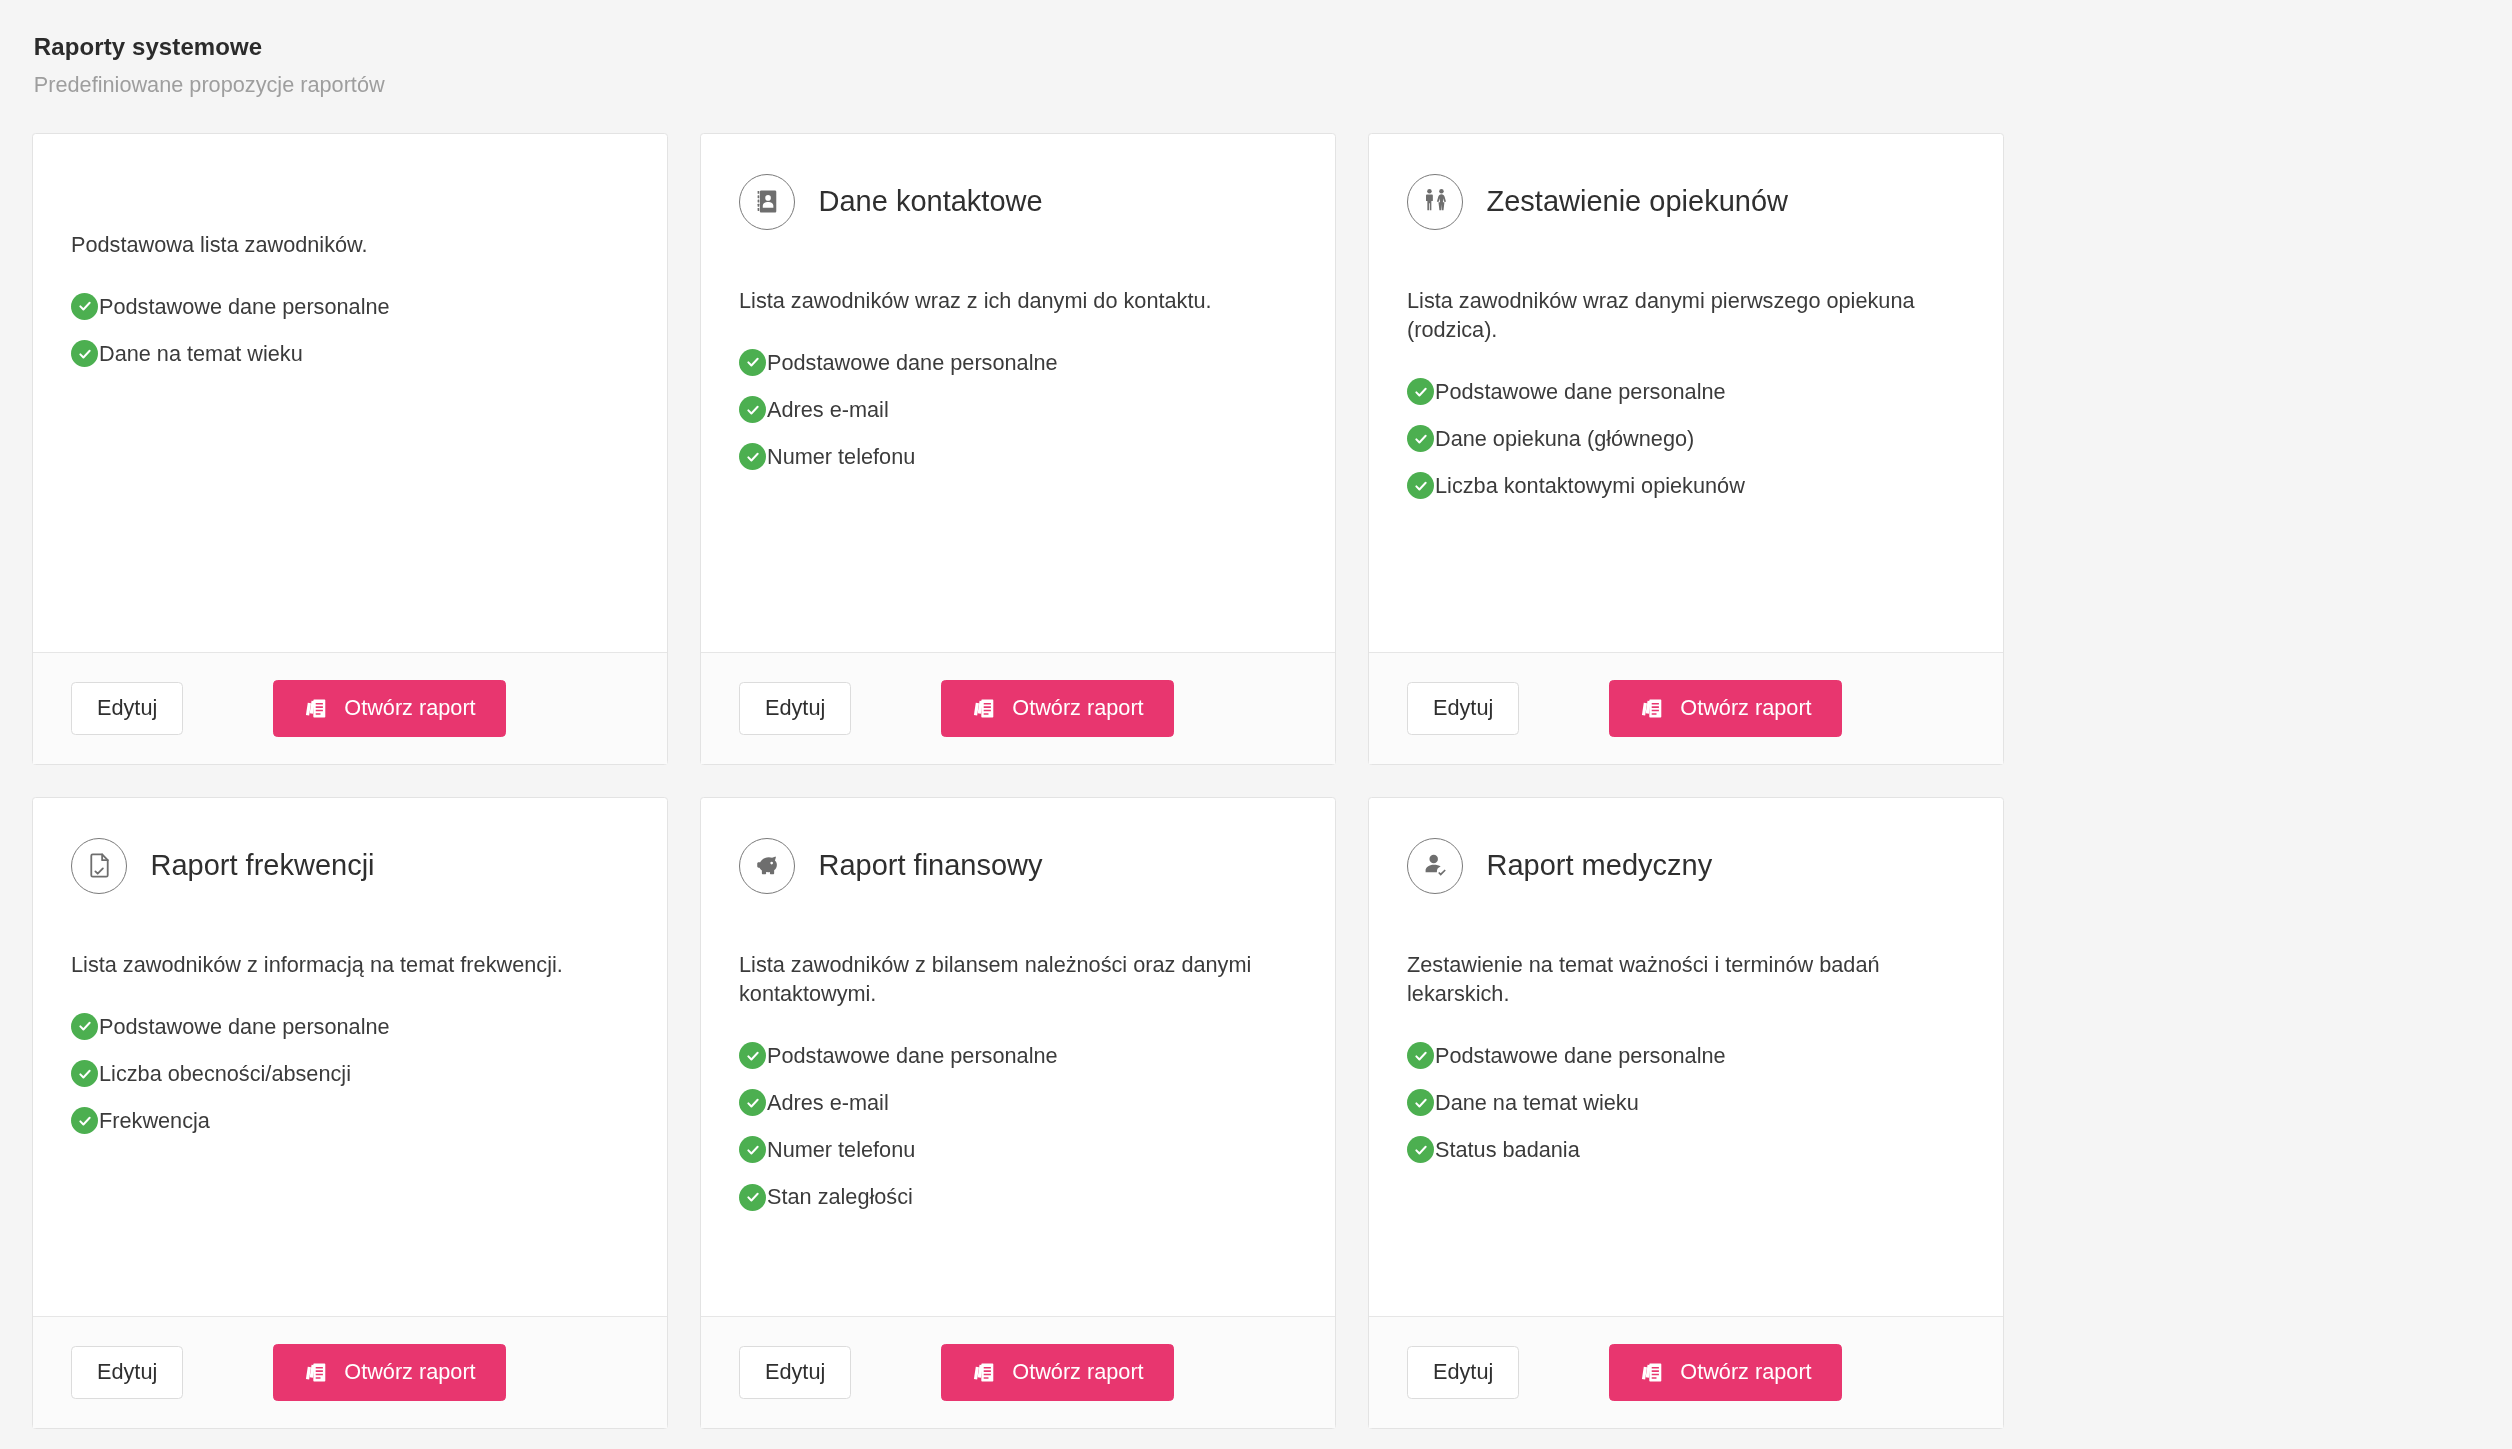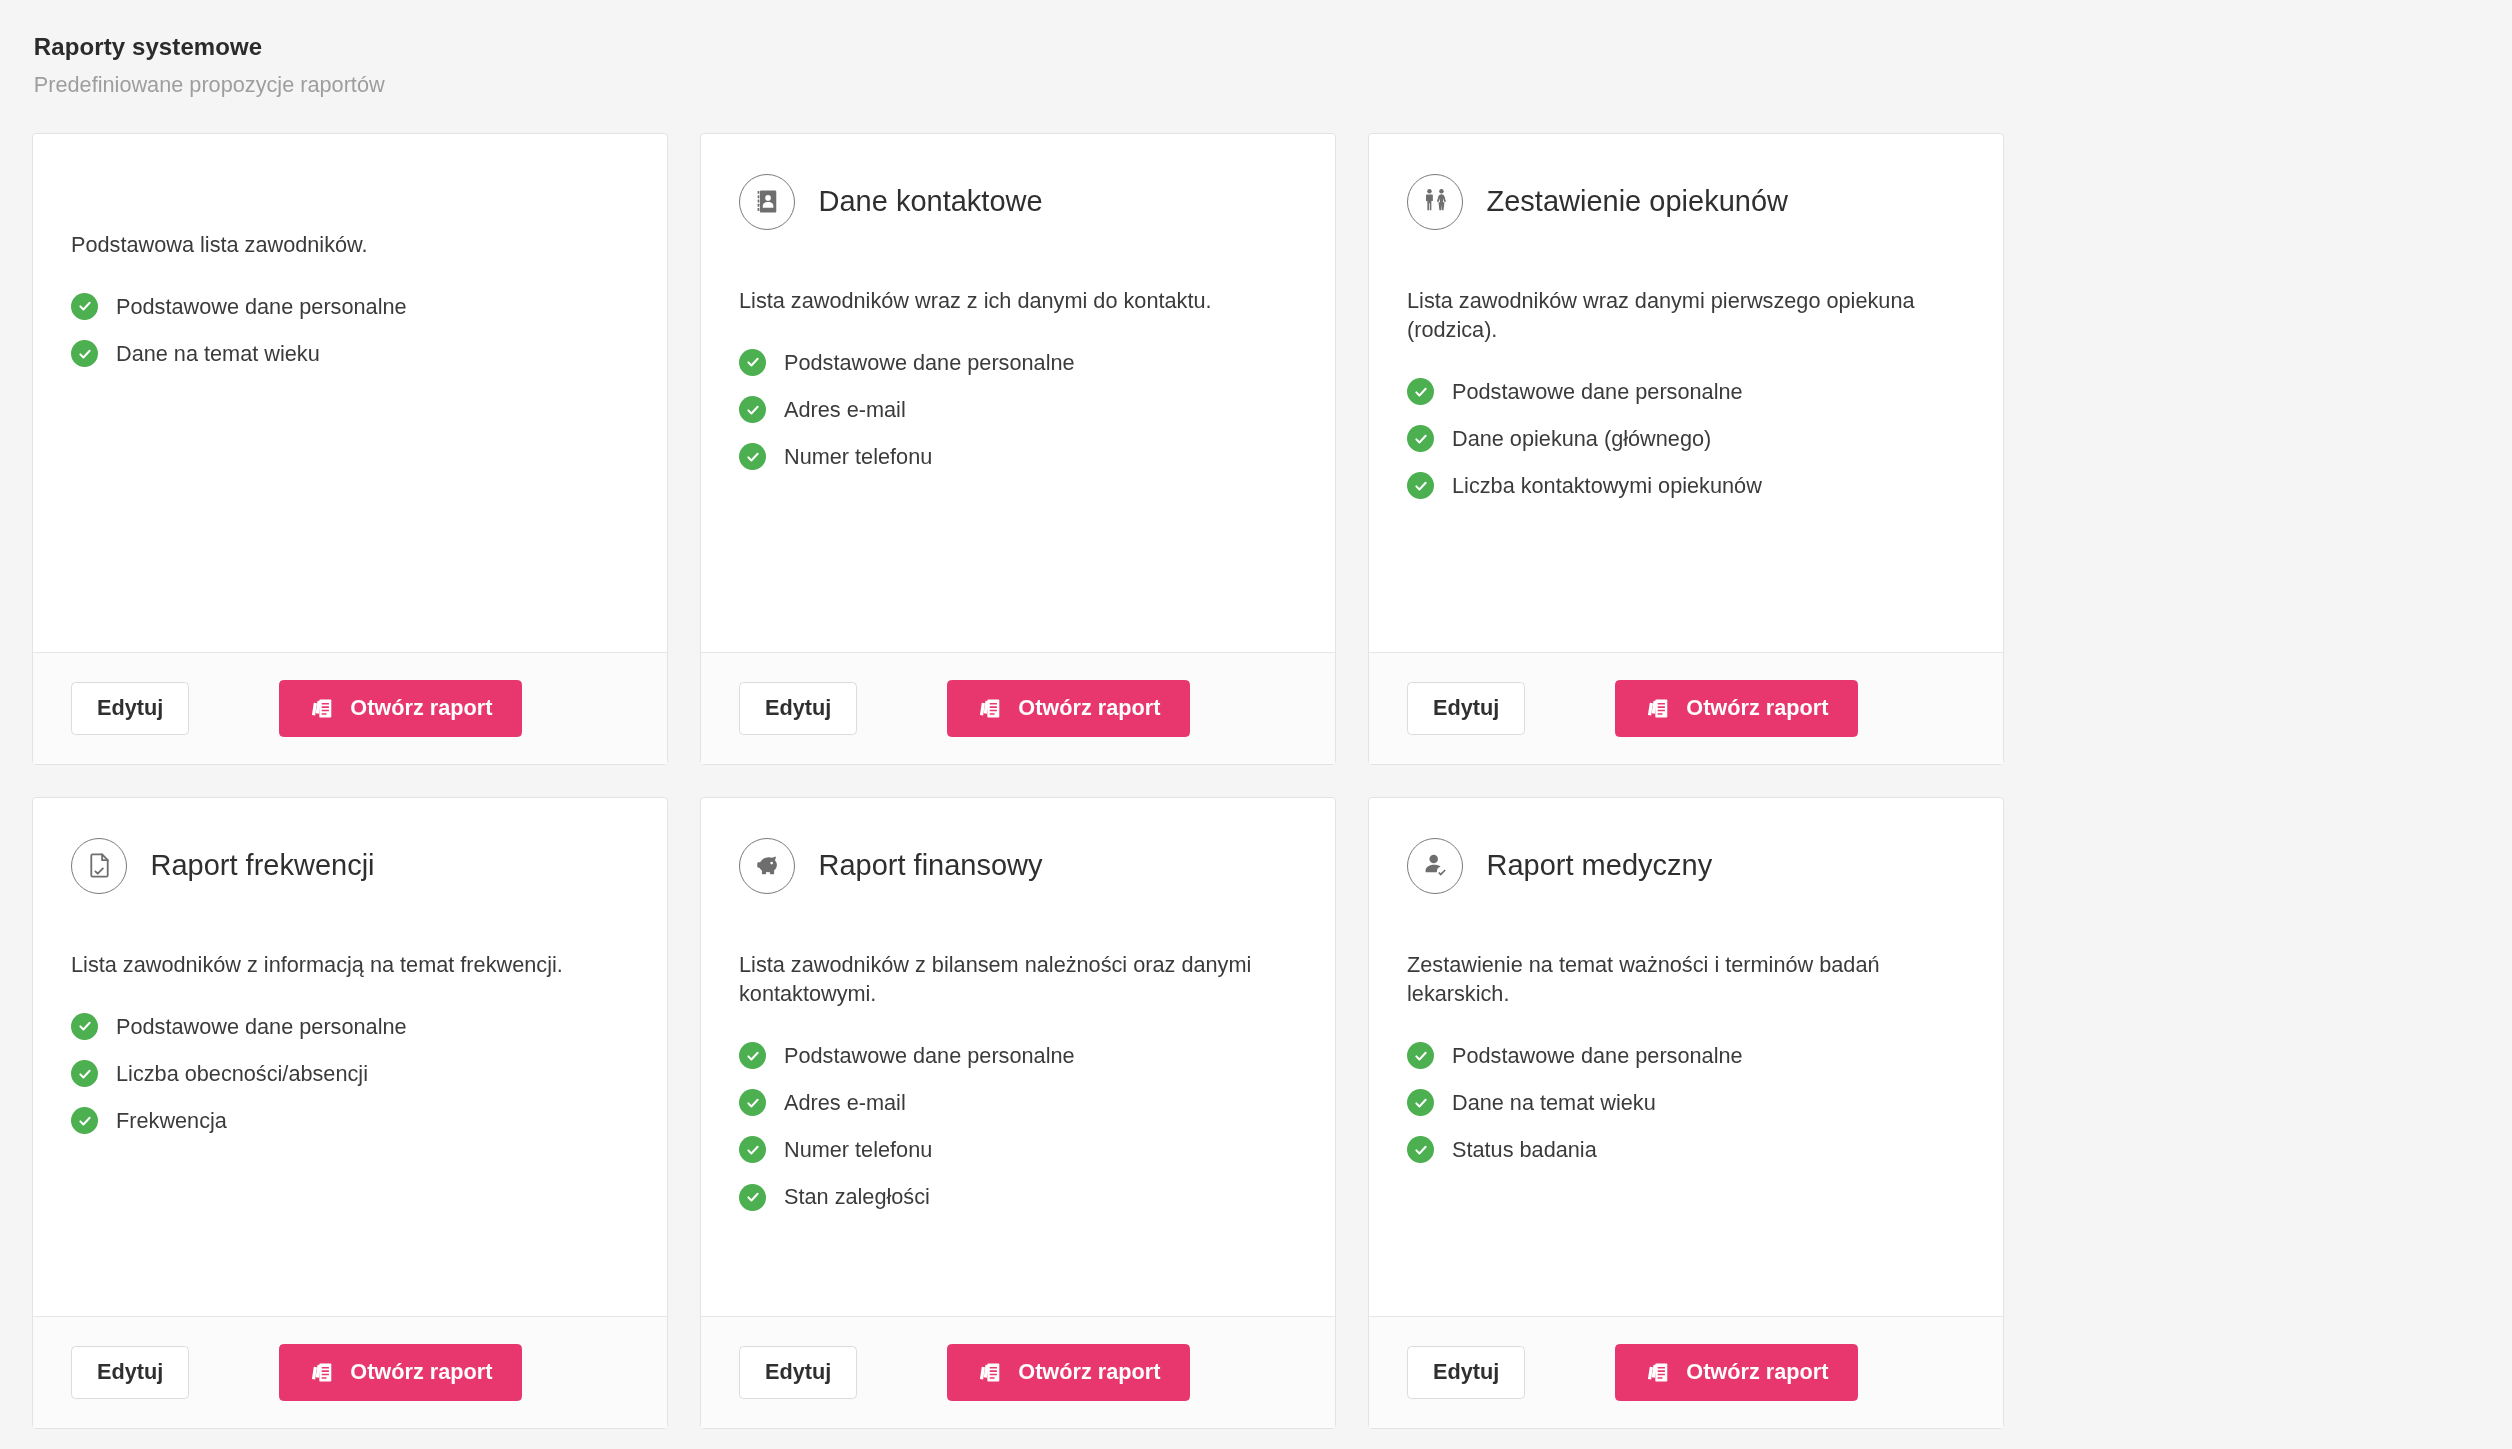--- a/index.html
+++ b/index.html
@@ -96,21 +96,21 @@
   }
 
   .feature-list {
     list-style: none;
     margin-top: 34px;
   }
 
   .feature-item {
     display: flex;
     align-items: center;
-    gap: 18px;
+    gap: 1px;
     margin-bottom: 20px;
   }
   .feature-item:last-child { margin-bottom: 0; }
 
   .check-icon {
     width: 27px;
     height: 27px;
     border-radius: 50%;
     background: #4caf50;
     flex: 0 0 auto;
@@ -139,21 +139,20 @@
   }
 
   .btn {
     font-family: "Liberation Sans", sans-serif;
     cursor: pointer;
     border-radius: 4.5px;
     display: inline-flex;
     align-items: center;
     justify-content: center;
     white-space: nowrap;
-    font-weight: bold;
   }
 
   .btn-edit {
     background: #ffffff;
     border: 0.9px solid #dcdcdc;
     color: #2f2f2f;
     font-size: 21.7px;
     padding: 12.6px 25px;
     min-width: 108px;
   }

